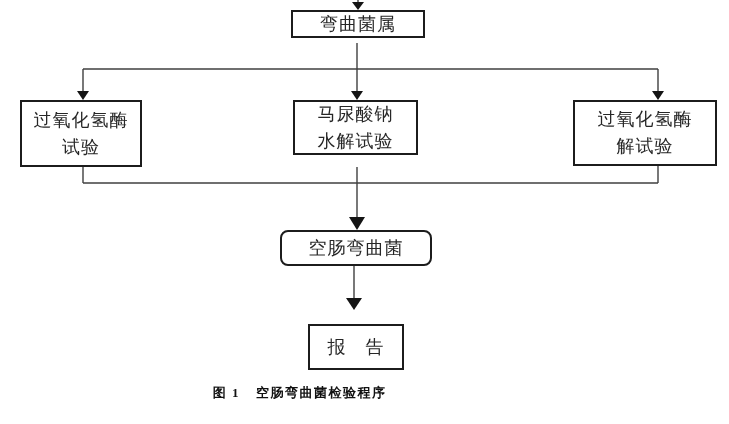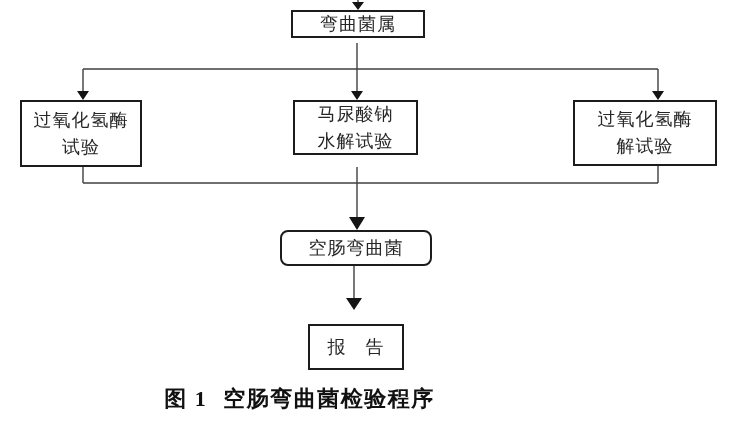--- a/index.html
+++ b/index.html
@@ -41,21 +41,21 @@
   .node-report   { left: 308px; top: 324px; width:  96px; height: 46px; }
   .caption {
     position: absolute;
     left: 0; top: 384px;
     width: 599px;
     display: flex;
     justify-content: center;
     align-items: center;
     gap: 16px;
     font-weight: bold;
-    font-size: 22px;
+    font-size: 13px;
     letter-spacing: 1.5px;
     color: #111111;
   }
 </style>
 </head>
 <body>
 
 <div class="stage">
 
   <svg class="connectors" viewBox="0 0 729 424" xmlns="http://www.w3.org/2000/svg">

